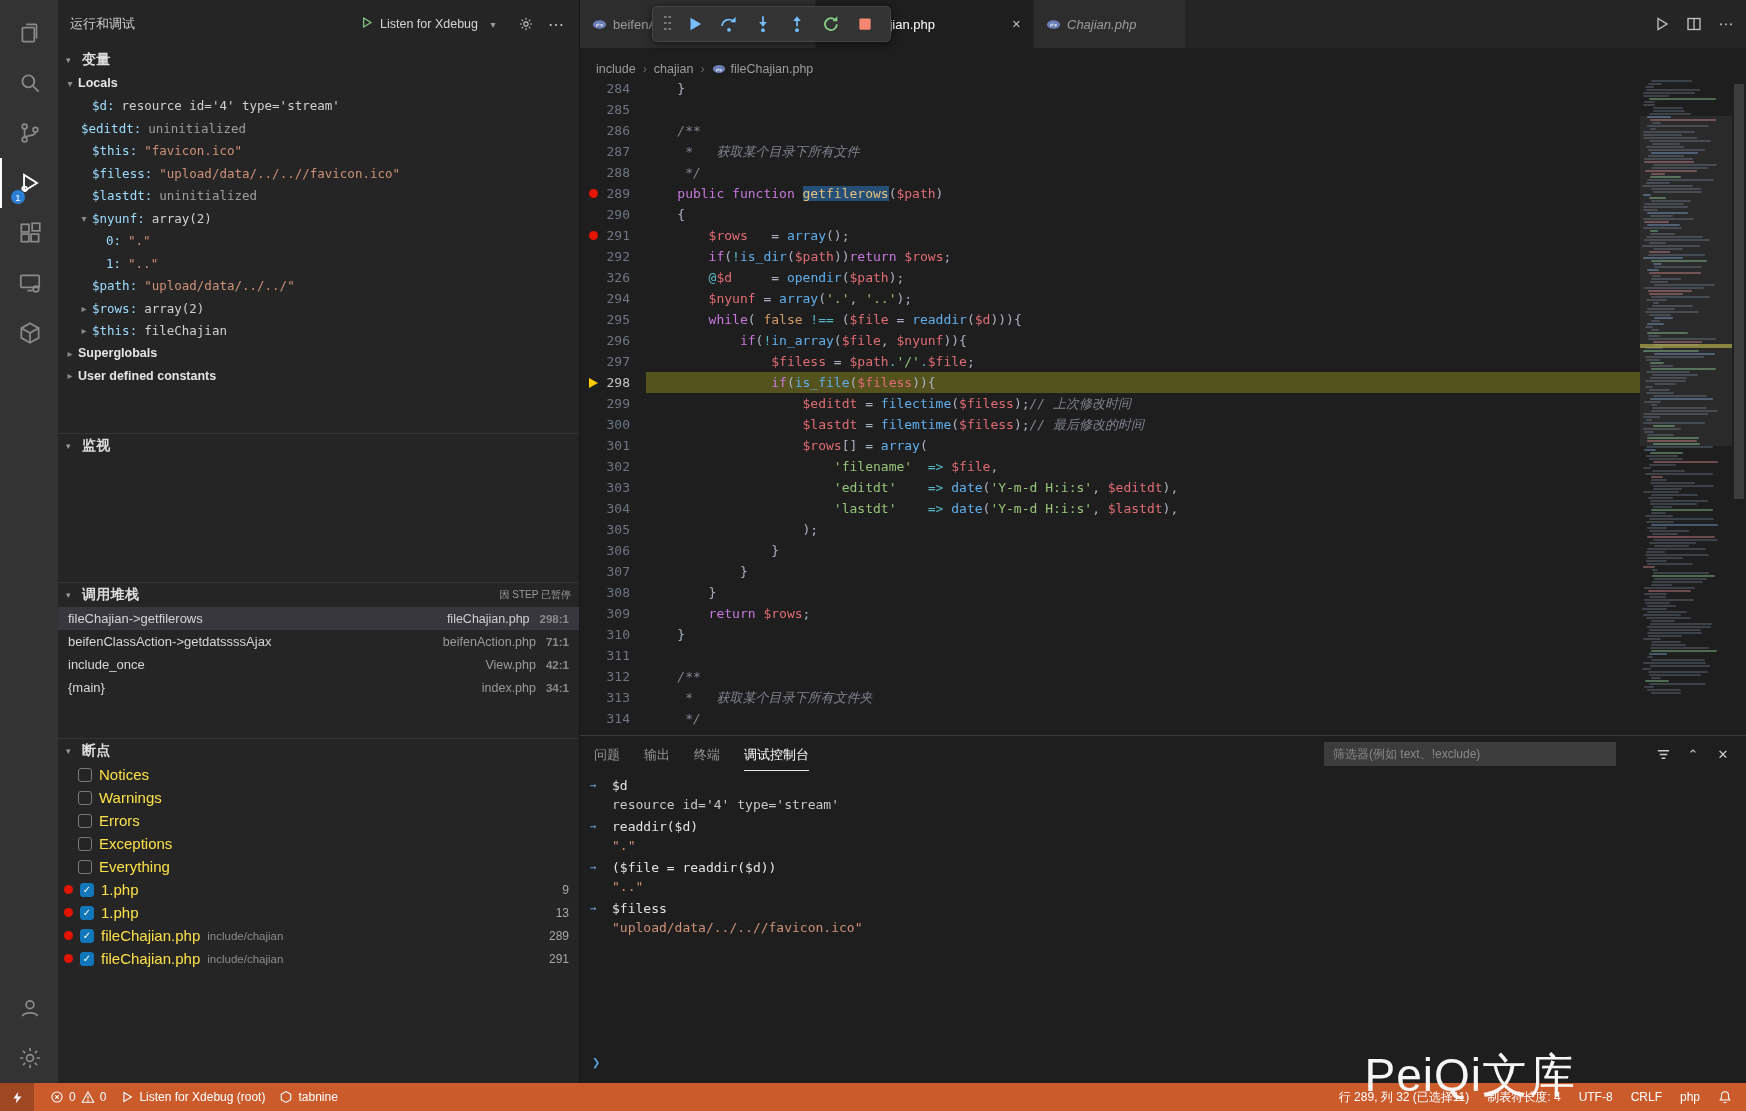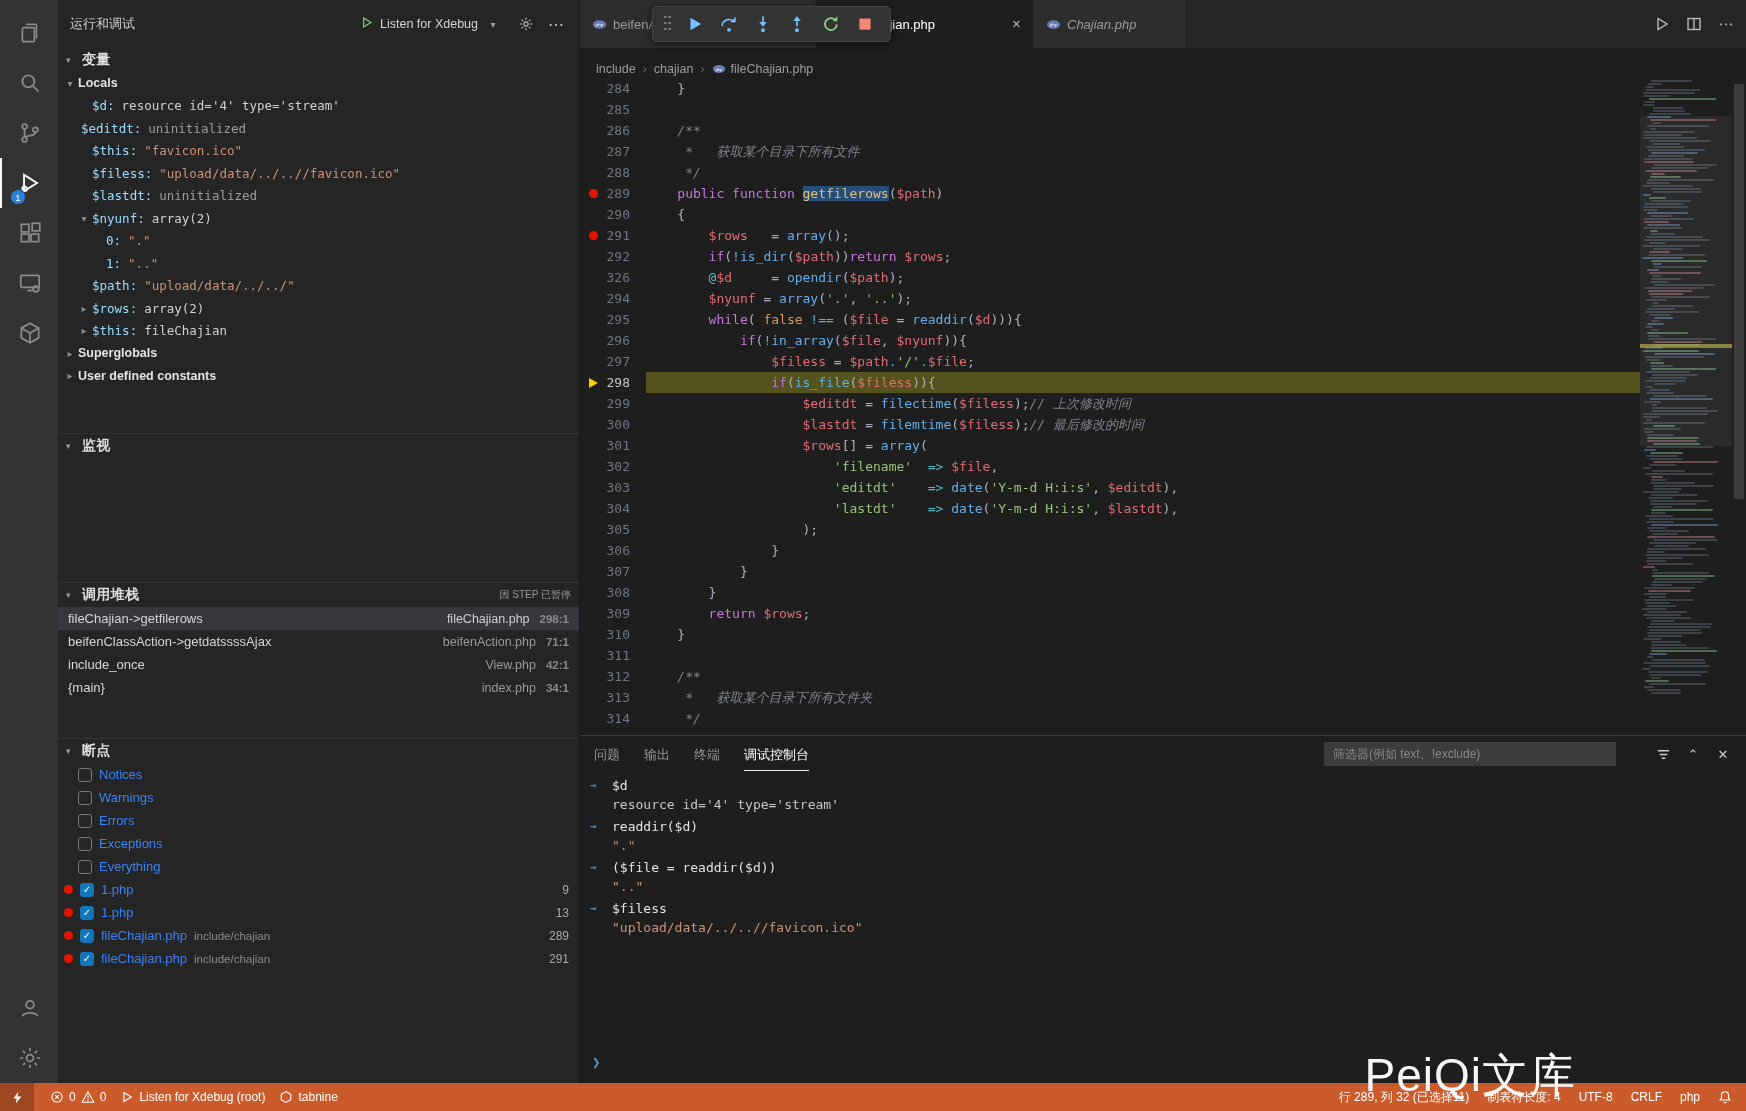--- a/index.html
+++ b/index.html
@@ -50,21 +50,21 @@
   .frame-file{font-size:12.5px;color:#9a9a9a}
   .stack-row.selected .frame-file{color:#d0d0d0}
   .frame-pos{font-size:11.5px;color:#8a8a8a;font-weight:bold}
 
   .bp-row{height:23px;display:flex;align-items:center;padding:0 10px 0 6px;gap:7px;cursor:pointer}
   .bp-row.filter{padding-left:20px}
   .cb{width:14px;height:14px;border:1px solid #7a7a7a;border-radius:3px;background:#252526;flex:none;
       display:inline-flex;align-items:center;justify-content:center;font-size:10px;color:transparent}
   .cb.checked{background:#1177bb;border-color:#1177bb;color:#fff}
   .bp-dot{width:9px;height:9px;border-radius:50%;background:#e51400;flex:none}
-  .bp-label{font-size:13px;color:#3b82f6;white-space:nowrap}
+  .bp-label{font-size:15px;color:#fde047;white-space:nowrap}
   .bp-path{font-size:11.5px;color:#8c8c8c;white-space:nowrap}
   .bp-line{margin-left:auto;font-size:12px;color:#a8a8a8}
 
   
   .editor-col{flex:1;display:flex;flex-direction:column;min-width:0;position:relative}
   .tabbar{height:48px;background:#252526;display:flex;position:relative;flex:none}
   .tabs{display:flex;height:100%;overflow:hidden}
   .tab{display:flex;align-items:center;gap:6px;padding:0 12px;background:#2d2d2d;border-right:1px solid #252526;color:#9b9b9b;font-size:13px;cursor:pointer;overflow:hidden;flex:none}
   .tab:nth-child(1){width:236px}
   .tab:nth-child(2){width:218px}

